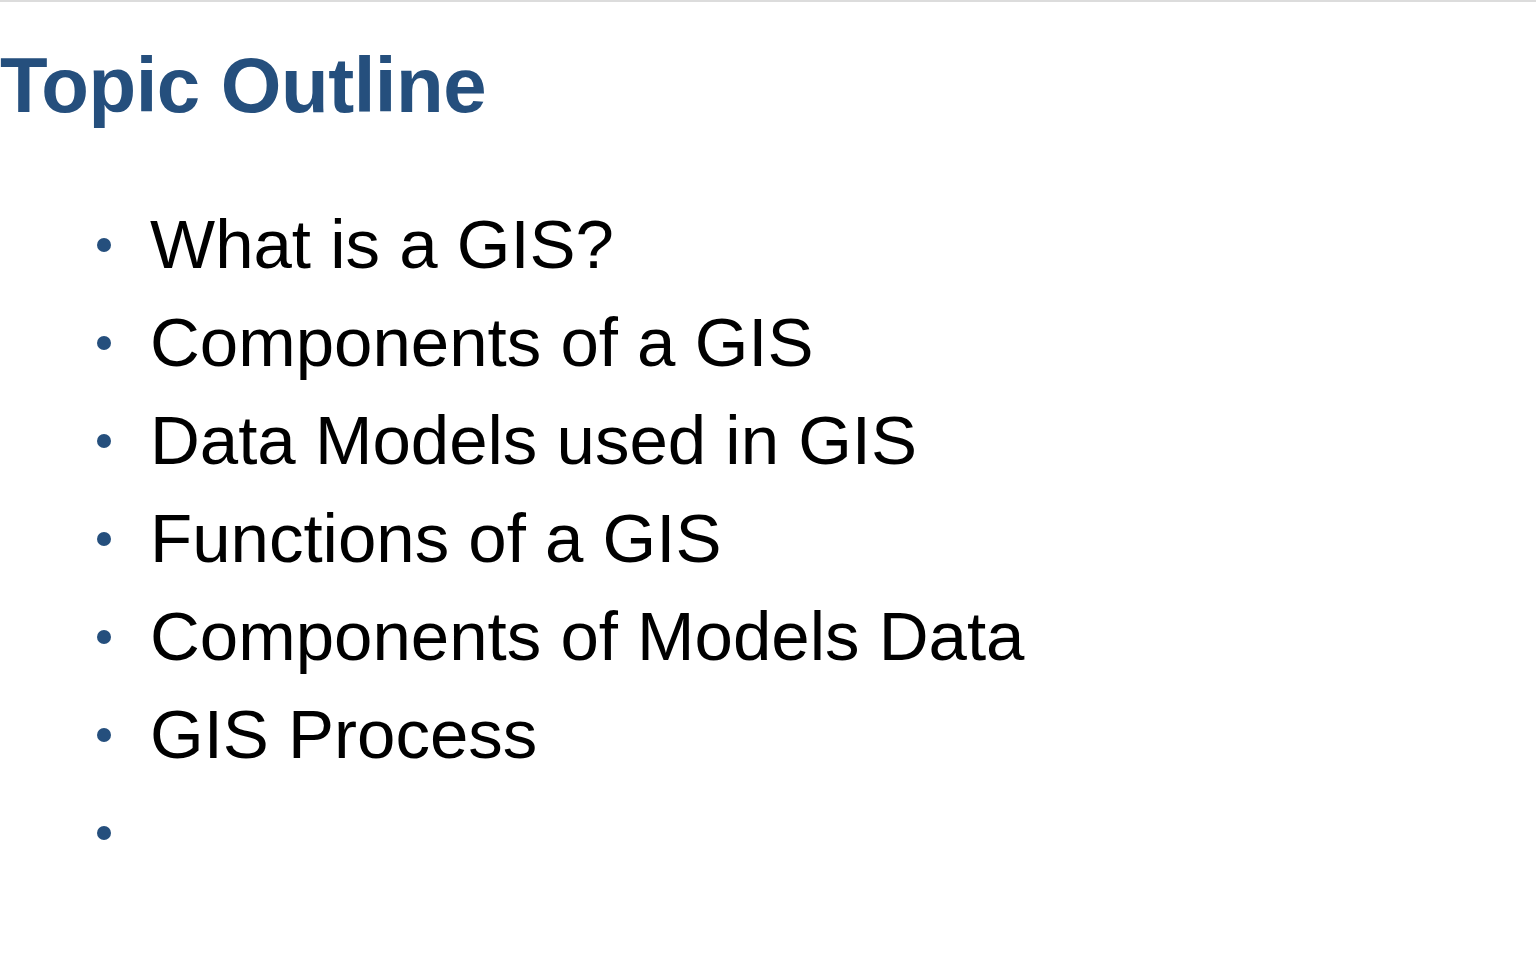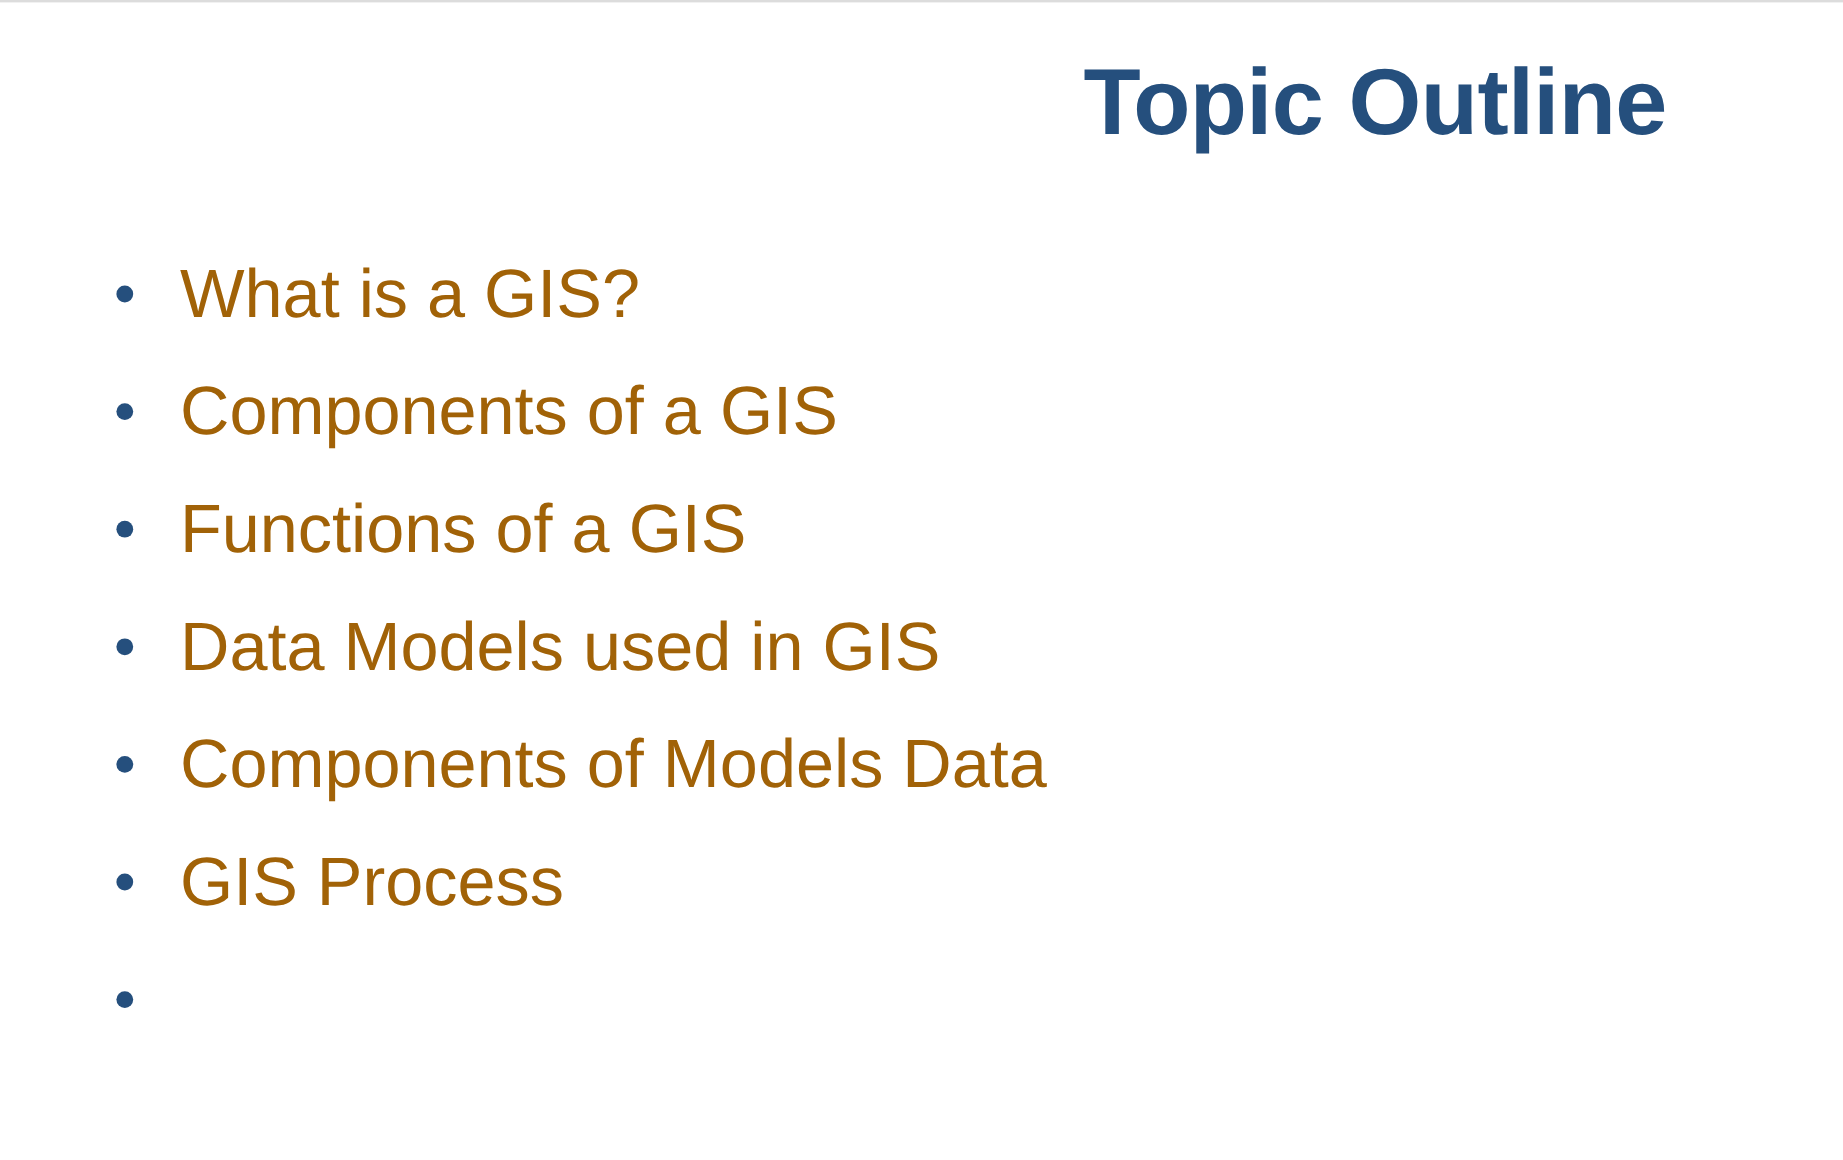--- a/index.html
+++ b/index.html
@@ -31,21 +31,21 @@
     width: 1536px;
     height: 2px;
     background: #dcdcdc;
   }
 
   .slide-title {
     position: absolute;
     top: 46px;
     left: 0;
     width: 1389px;
-    text-align: right;
+    text-align: left;
     font-size: 78px;
     font-weight: bold;
     line-height: 1.0;
     color: #254F7D;
     letter-spacing: -0.5px;
     box-sizing: border-box;
     white-space: nowrap;
   }
 
   .bullet-list {
@@ -56,23 +56,23 @@
     margin: 0;
     padding: 0;
     list-style: none;
   }
 
   .bullet-item {
     position: relative;
     height: 98px;
     line-height: 98px;
     padding-left: 64px;
-    font-size: 57px;
+    font-size: 69px;
     font-weight: normal;
-    color: #a16207;
+    color: #000000;
     white-space: nowrap;
     text-decoration: underline;
   }
 
   .bullet-marker {
     position: absolute;
     left: 11px;
     top: 50%;
     width: 14px;
     height: 14px;
@@ -102,26 +102,26 @@
       <span class="bullet-text">What is a GIS?</span>
     </li>
 
     <li class="bullet-item">
       <span class="bullet-marker"></span>
       <span class="bullet-text">Components of a GIS</span>
     </li>
 
     <li class="bullet-item">
       <span class="bullet-marker"></span>
-      <span class="bullet-text">Functions of a GIS</span>
+      <span class="bullet-text">Data Models used in GIS</span>
     </li>
 
     <li class="bullet-item">
       <span class="bullet-marker"></span>
-      <span class="bullet-text">Data Models used in GIS</span>
+      <span class="bullet-text">Functions of a GIS</span>
     </li>
 
     <li class="bullet-item">
       <span class="bullet-marker"></span>
       <span class="bullet-text">Components of Models Data</span>
     </li>
 
     <li class="bullet-item">
       <span class="bullet-marker"></span>
       <span class="bullet-text">GIS Process</span>

